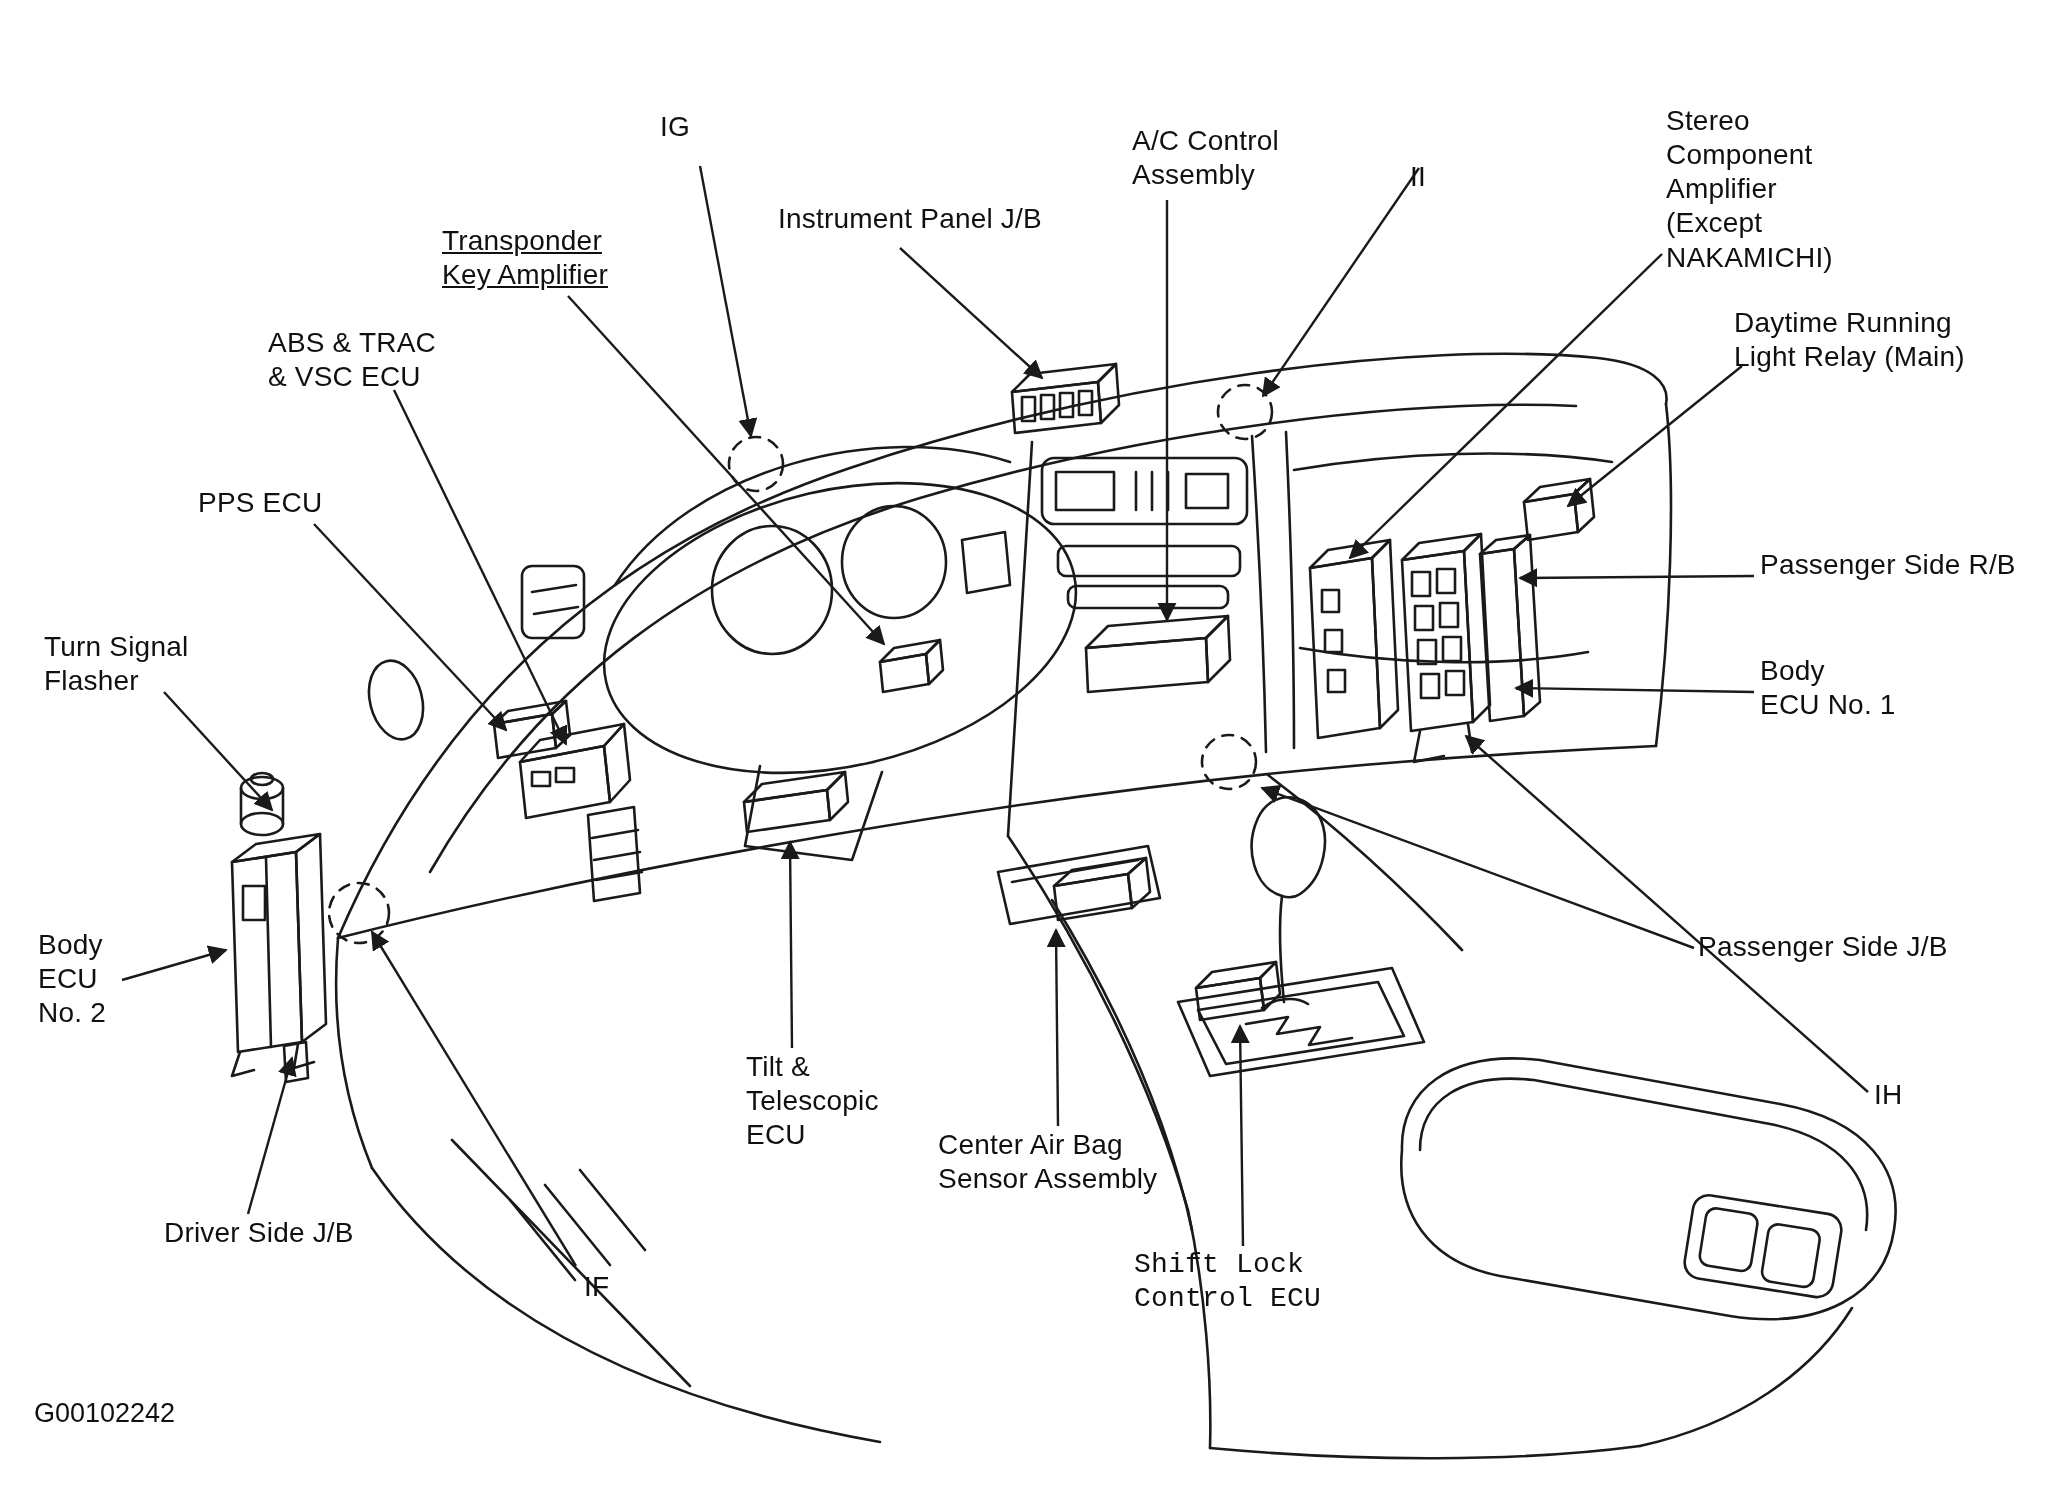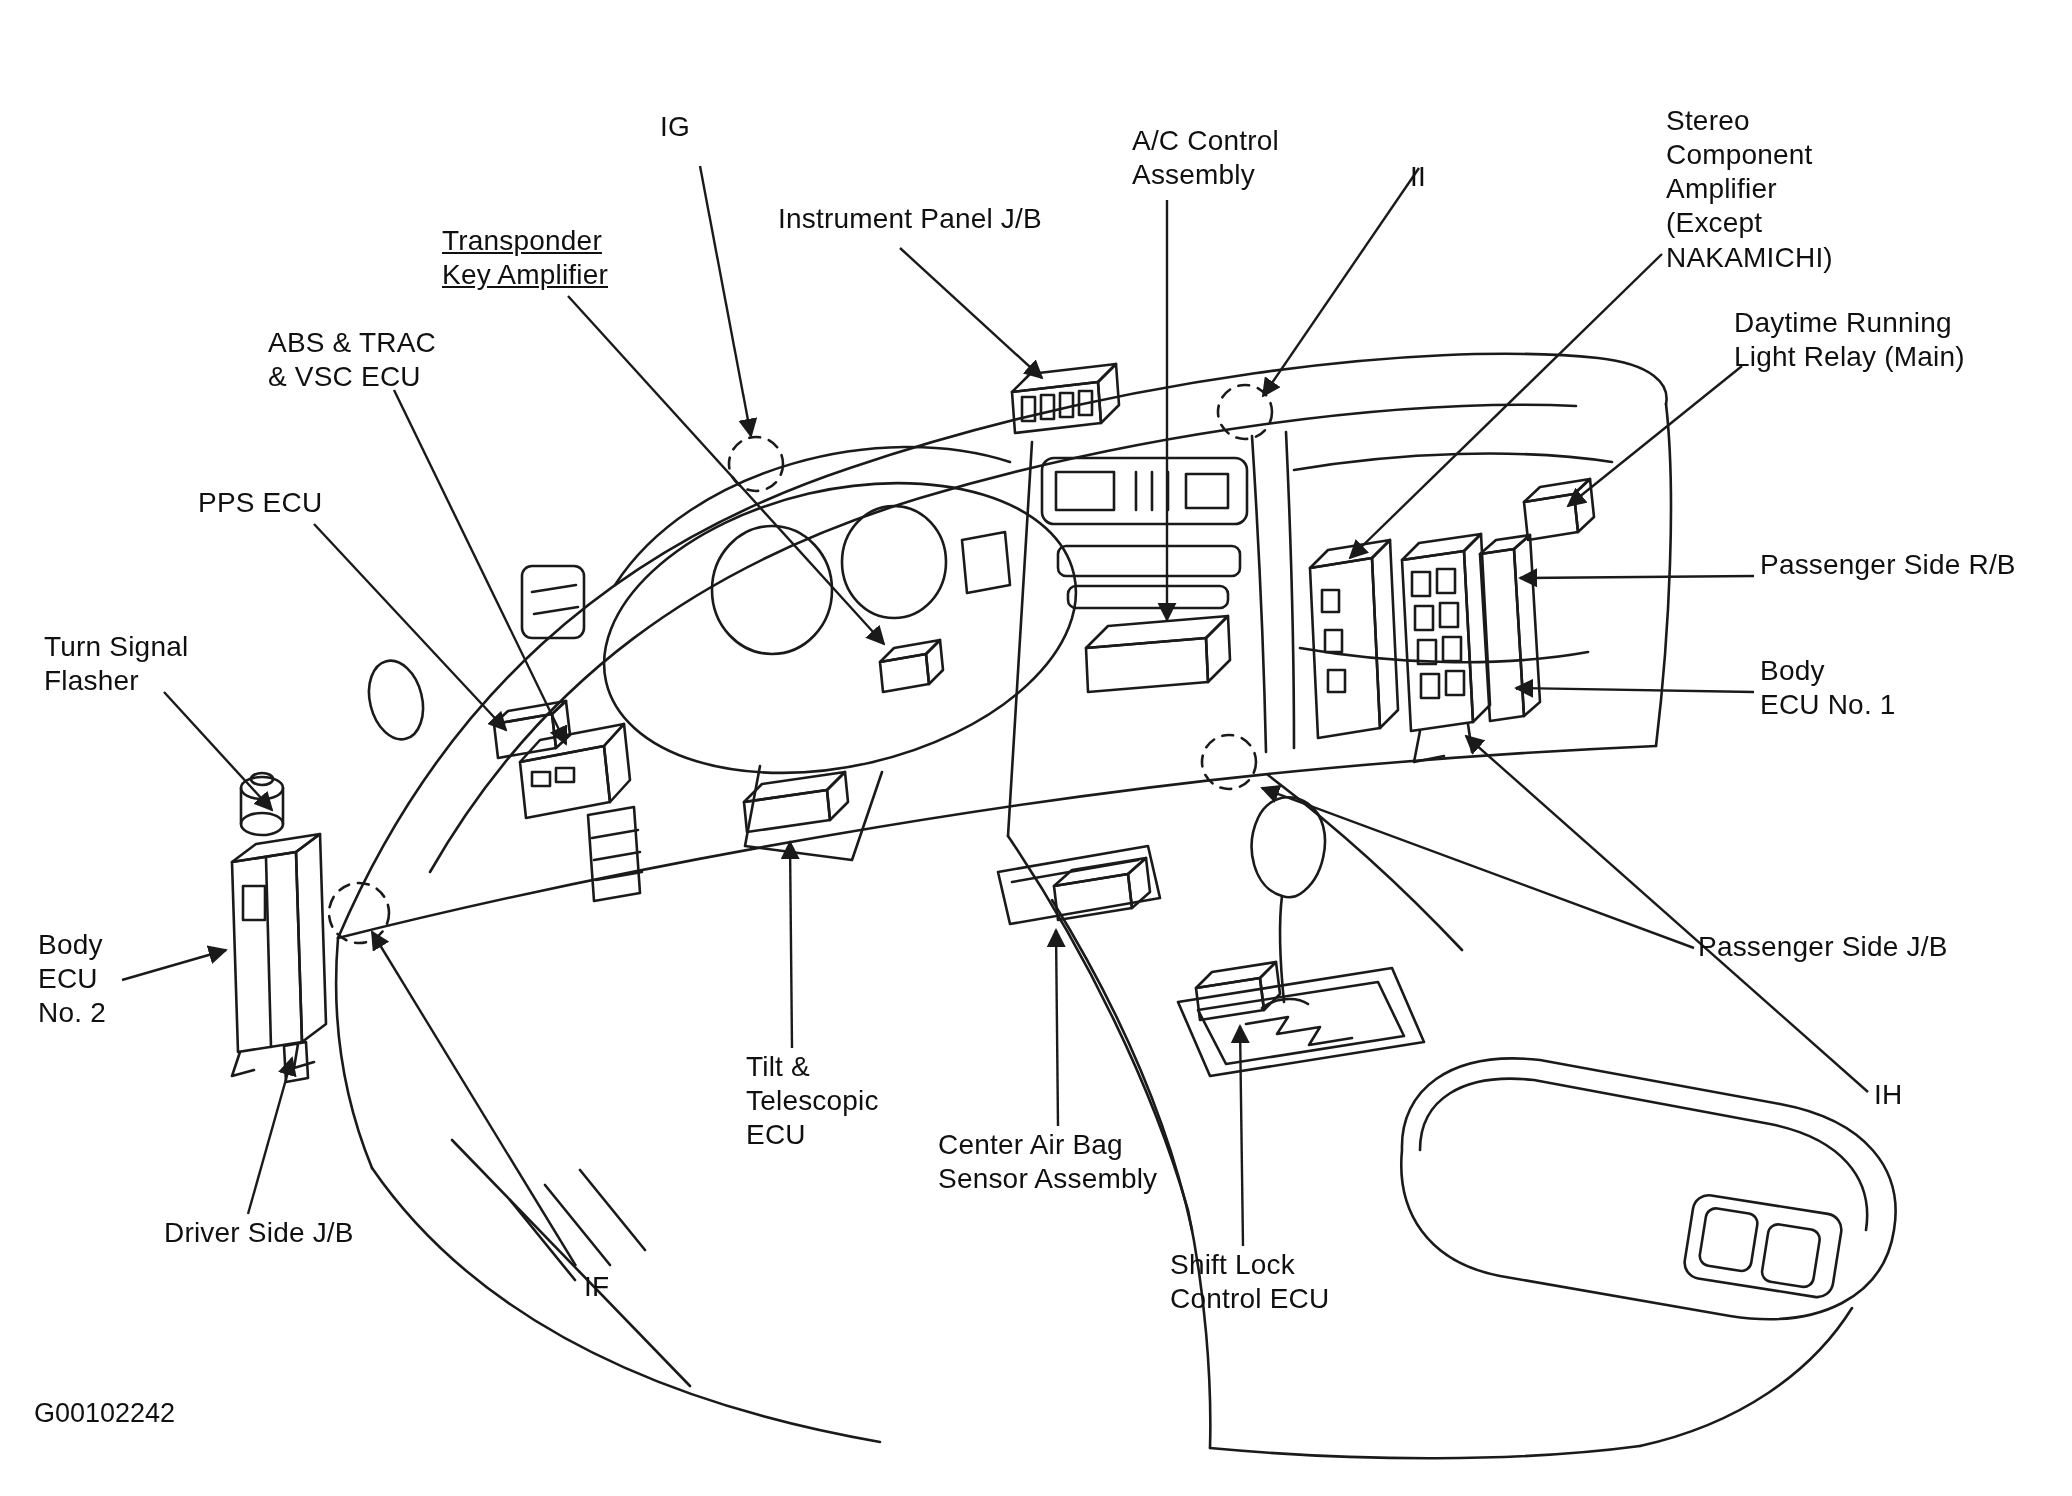--- a/index.html
+++ b/index.html
@@ -271,17 +271,17 @@
 No. 2</div>
   <div class="lbl" style="left:1698px; top:930px;">Passenger Side J/B</div>
   <div class="lbl" style="left:1874px; top:1078px;text-align:right;">IH</div>
   <div class="lbl" style="left:746px;  top:1050px;">Tilt &amp;
 Telescopic
 ECU</div>
   <div class="lbl" style="left:938px;  top:1128px;">Center Air Bag
 Sensor Assembly</div>
   <div class="lbl" style="left:164px;  top:1216px;text-align:center;">Driver Side J/B</div>
   <div class="lbl" style="left:570px;  top:1270px;margin-left:14px;">IF</div>
-  <div class="lbl" style="left:1170px; top:1248px;">Shift Lock
+  <div class="lbl" style="left:1134px; top:1248px;font-family:Liberation Mono, monospace;">Shift Lock
 Control ECU</div>
 
   <div class="figure-code" style="left:34px; top:1398px;">G00102242</div>
 </div>
 
 </body></html>

